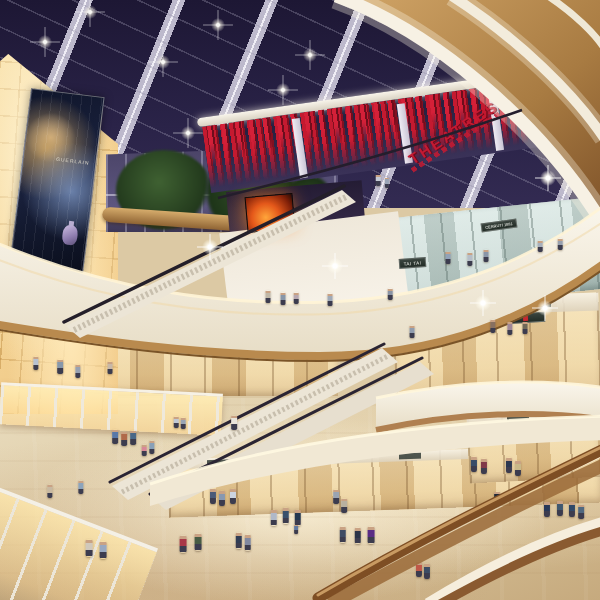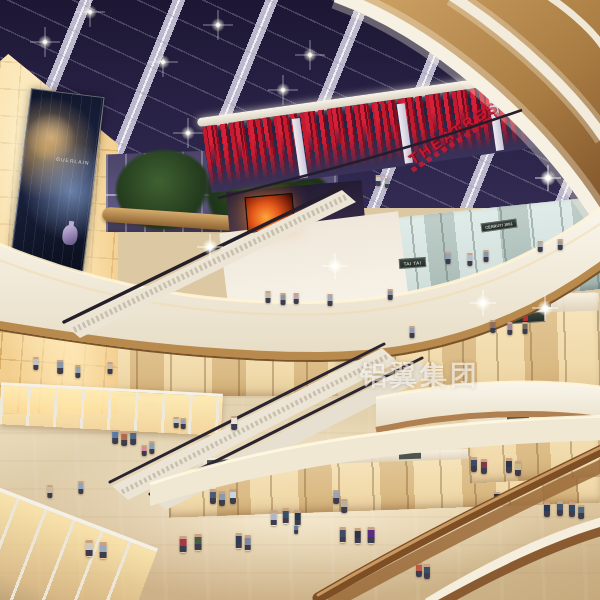--- a/index.html
+++ b/index.html
@@ -337,26 +337,19 @@
 
   <svg class="svgfg" viewBox="0 0 600 600">
     <path d="M 312,604 C 420,540 520,492 606,452" fill="none" stroke="rgba(255,243,218,.9)" stroke-width="6"></path>
     <path d="M 330,604 C 436,546 528,500 606,464" fill="none" stroke="rgba(154,106,56,.85)" stroke-width="13"></path>
     <path d="M 318,598 C 424,536 520,490 606,448" fill="none" stroke="#7e4e24" stroke-width="11" stroke-linecap="round"></path>
     <path d="M 318,595 C 424,533 520,487 606,445" fill="none" stroke="#c89a62" stroke-width="3" stroke-linecap="round"></path>
     <path d="M 428,604 C 500,560 560,535 606,522" fill="none" stroke="#f6eedd" stroke-width="12"></path>
     <path d="M 440,604 C 508,566 564,542 606,530" fill="none" stroke="#8a5a30" stroke-width="9"></path>
   </svg>
 
-  <div class="wm">
-    <svg width="40" height="40" viewBox="0 0 40 40">
-      <path d="M 4,16 Q 16,30 34,22" fill="none" stroke="rgba(255,255,255,.6)" stroke-width="4" stroke-linecap="round"></path>
-      <path d="M 12,10 Q 20,22 33,17" fill="none" stroke="rgba(255,255,255,.45)" stroke-width="3" stroke-linecap="round"></path>
-    </svg>
-    <span class="wmtxt">铝翼集团</span>
-  </div>
 
 <div class="flare" style="left: 548px; top: 178px;"></div>
     <div class="flare" style="left: 483px; top: 303px;"></div>
     <div class="flare" style="left: 545px; top: 308px;"></div>
     <div class="flare" style="left: 335px; top: 266px;"></div>
     <div class="flare" style="left: 210px; top: 247px;"></div>
   </div>
 
 </body></html>

